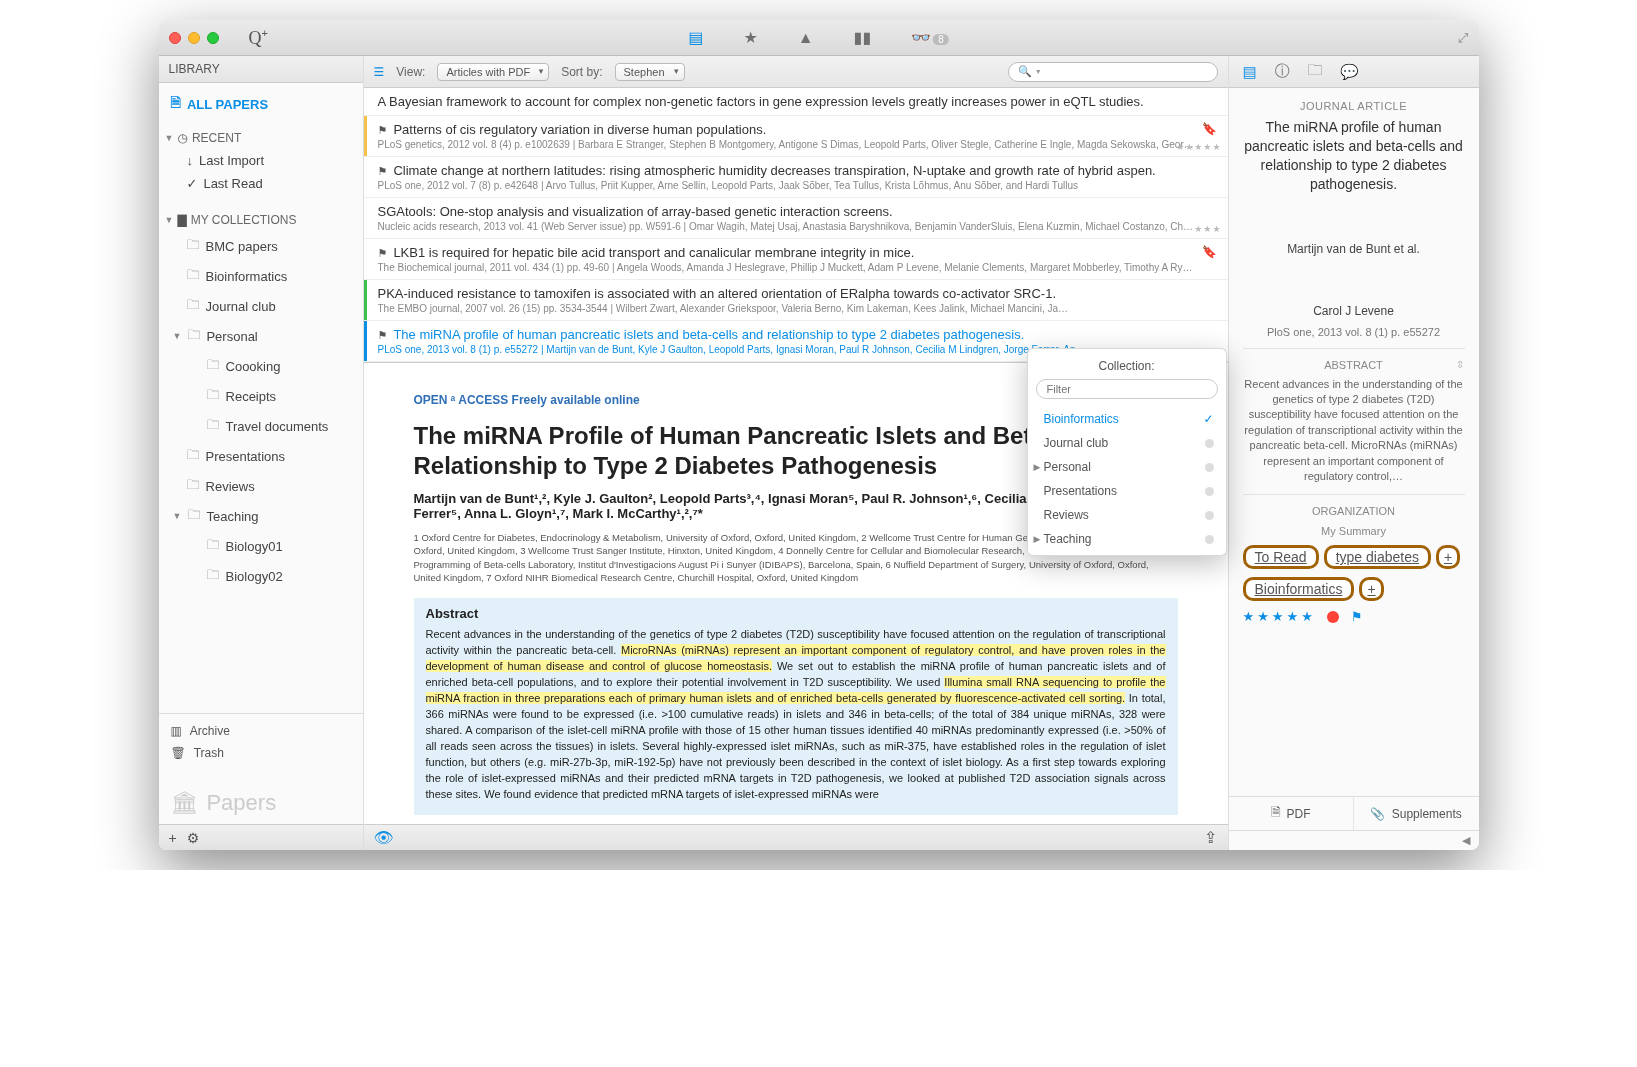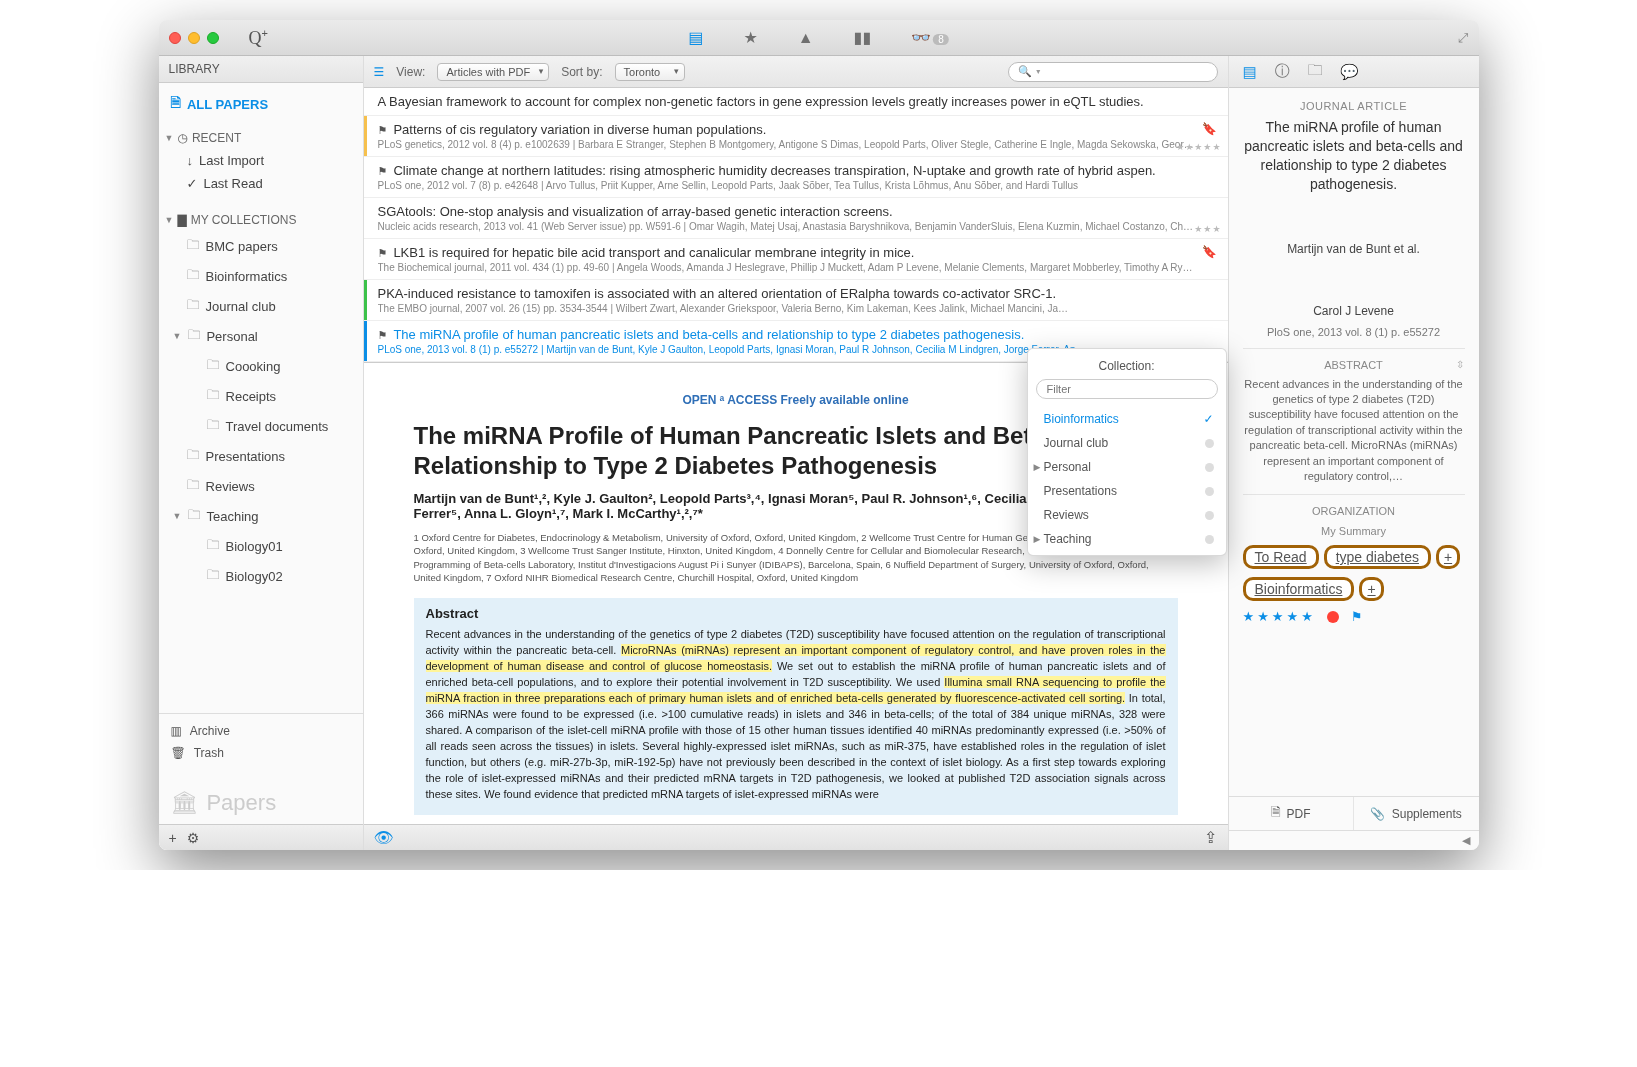--- a/index.html
+++ b/index.html
@@ -45,21 +45,21 @@
 .row { border-bottom:1px solid #eee; padding:6px 30px 6px 14px; position:relative; cursor:pointer;}
 .row .bar { position:absolute; left:0; top:0; bottom:0; width:3px;}
 .row .title { font-size:13px; color:#333;}
 .row .sub { font-size:10px; color:#888; margin-top:2px; white-space:nowrap; overflow:hidden; text-overflow:ellipsis;}
 .row.selected .title{ color:#0b8ee6;}
 .row.selected .sub{ color:#0b8ee6;}
 .flag { color:#555; margin-right:6px; font-size:11px;}
 .bookmark { position:absolute; right:10px; top:6px; color:#888; font-size:12px;}
 .stars { position:absolute; right:6px; bottom:4px; color:#bbb; font-size:9px; letter-spacing:1px;}
 .preview { flex:1; background:#fff; border-top:1px solid #ccc; padding:30px 50px 10px; overflow:hidden; font-family: Georgia, 'Times New Roman', serif; color:#222; position:relative;}
-.oa { color:#2f6fb7; font-size:12px; font-weight:bold;text-align:center;}
+.oa { color:#2f6fb7; font-size:12px; font-weight:bold;}
 .ptitle { font-size:24px; font-weight:bold; margin:14px 0 10px; line-height:1.25;}
 .pauthors { font-size:13px; font-weight:bold; margin-bottom:10px;}
 .paffil { font-size:9.5px; color:#555; line-height:1.4;}
 .abshead { background:#e2f0f9; padding:8px 12px 2px; margin-top:14px; font-weight:bold; font-size:13px;}
 .abstxt { background:#e2f0f9; padding:4px 12px 12px; font-size:11px; line-height:1.45; text-align:justify;}
 .hl { background: #fff59a; }
 .main-footer { height:26px; background: linear-gradient(#f0f0f0,#e2e2e2); border-top:1px solid #ccc; display:flex; align-items:center; padding:0 10px; color:#0b8ee6;}
 .main-footer .r { margin-left:auto; color:#555;}
 
 .rpanel { width: 250px; background:#fafafa; display:flex; flex-direction:column;}
@@ -215,21 +215,21 @@
         <span>⚙</span>
       </div>
     </div>
 
     <div class="main">
       <div class="toolbar">
         <span style="color:#0b8ee6">☰</span>
         <span class="tb-label">View:</span>
         <span class="select">Articles with PDF</span>
         <span class="tb-label">Sort by:</span>
-        <span class="select" style="min-width:70px">Toronto</span>
+        <span class="select" style="min-width:70px">Stephen</span>
         <div class="searchbox">
             <span>🔍</span>
             <span style="font-size:8px">▾</span>
           </div>
       </div>
       <div class="list" id="list">
           <div class="row">
             <div class="title">A Bayesian framework to account for complex non-genetic factors in gene expression levels greatly increases power in eQTL studies.</div>
           </div>
           <div class="row">

